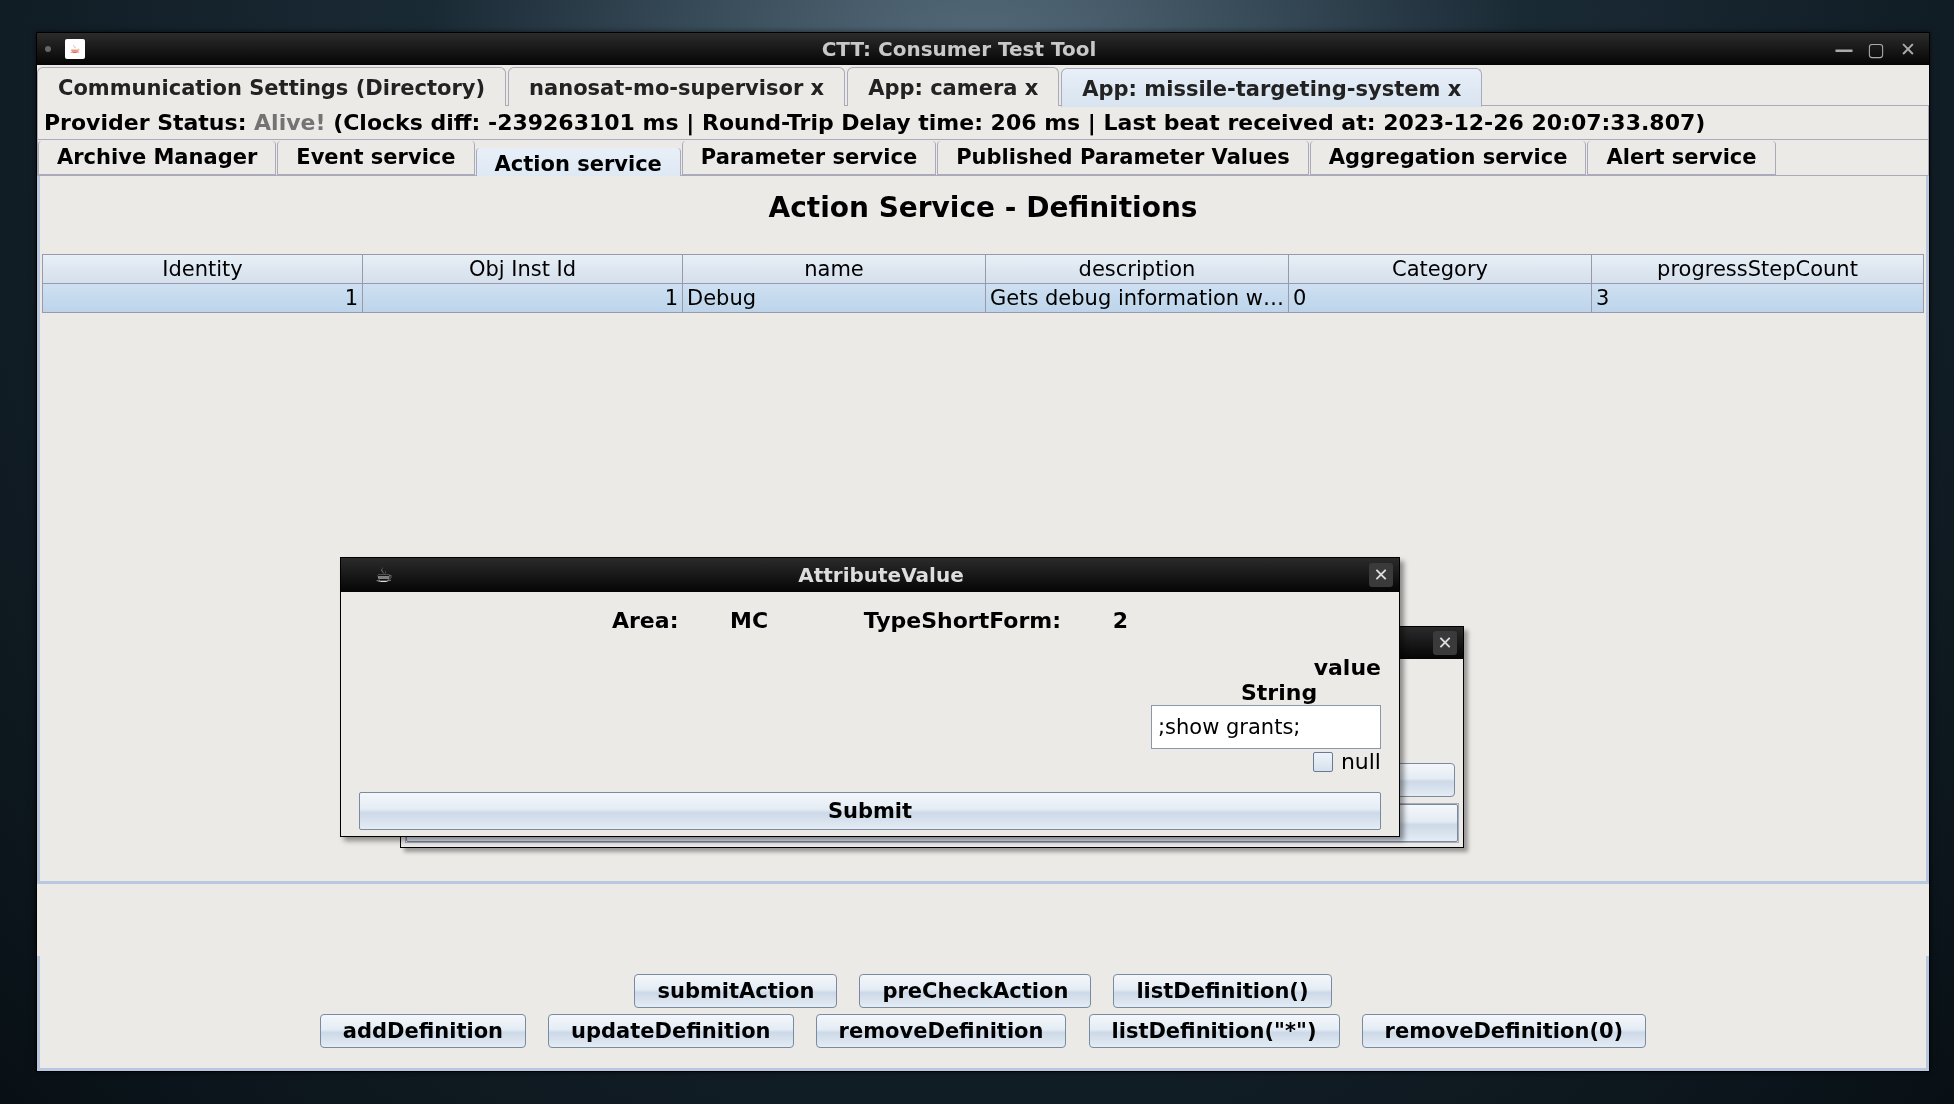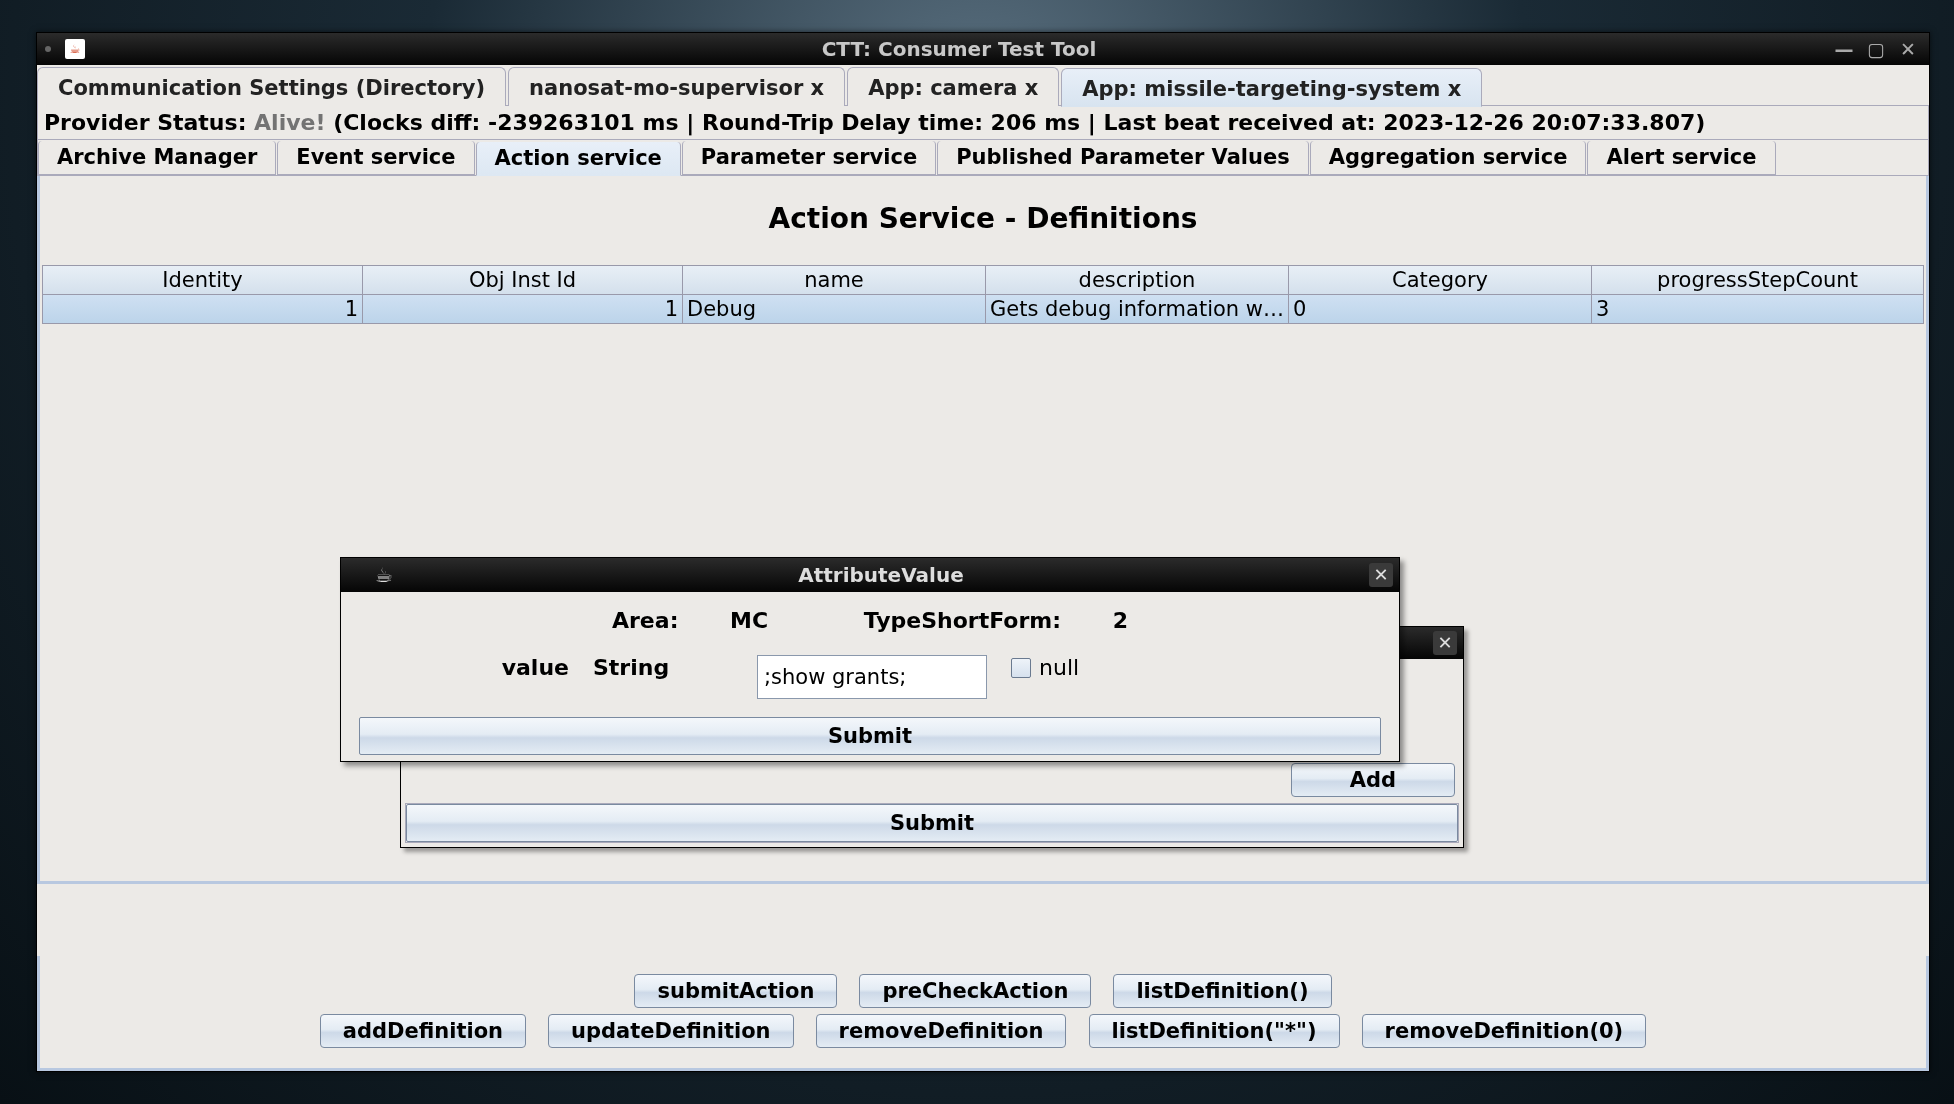--- a/index.html
+++ b/index.html
@@ -104,33 +104,33 @@
     margin-right:1px;
     font-weight:bold;
     font-size:21px;
     background:#eceae7;
     height:34px;
     margin-top:1px;
   }
   .sub-tab.active{
     background: linear-gradient(#e8eff8, #dde8f3);
     border-bottom:1px solid #dde8f3;
-    position:relative; top:1px;
+    position:relative; top:7px;
   }
 
   .content-panel{
     border:3px solid #b8c8e0;
     border-top:none;
     height: 708px;
     background:#eceae7;
     position:relative;
   }
   .content-panel h2{
     text-align:center;
-    padding:26px 0 14px 0;
+    padding:15px 0 14px 0;
     font-size:28px;
     font-weight:bold;
   }
 
   .grid{
     border:1px solid #99a;
     margin:16px 2px;
   }
   .grid-head{
     display:flex;
@@ -222,23 +222,23 @@
     font-weight:bold;font-size:20px;
   }
   .dialog-front .df-title .dot{left:10px;}
   .dialog-front .df-title .java-badge{margin-left:34px;}
   .dialog-front .df-title .t{flex:1;text-align:center;}
   .dialog-front .df-title .x-btn{margin-right:6px;}
   .dialog-front .body{ padding:10px 18px 6px 18px; }
   .meta-row{ text-align:center; font-weight:bold; font-size:22px; padding:6px 0 18px 0;}
   .meta-row span{ margin: 0 22px; }
   .field-row{
-    display:flex; align-items:flex-start; gap:24px;
+    display:flex; align-items:flex-end; 
     padding:4px 0 18px 120px;
-    font-weight:bold; font-size:22px;
+    font-weight:bold; font-size:22px;flex-direction:column;
   }
   .field-row .lbl1{width:90px;text-align:right;}
   .field-row .lbl2{width:140px;}
   .field-row input[type=text]{
     width:230px; height:44px;
     font: 21px "DejaVu Sans",sans-serif;
     padding:2px 6px;
     border:1px solid #8a98ac;
     background:#fff;
   }

